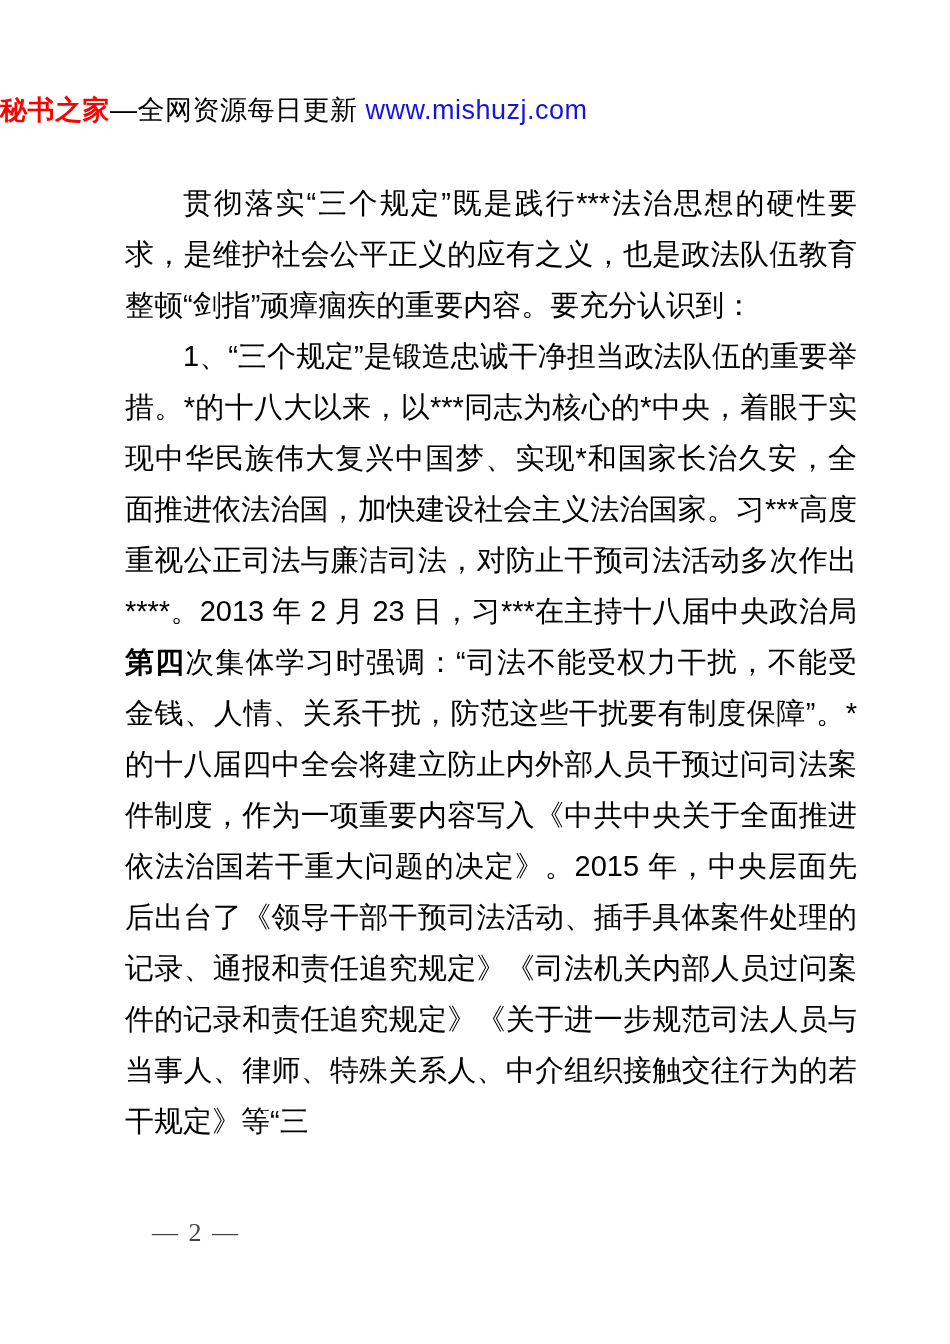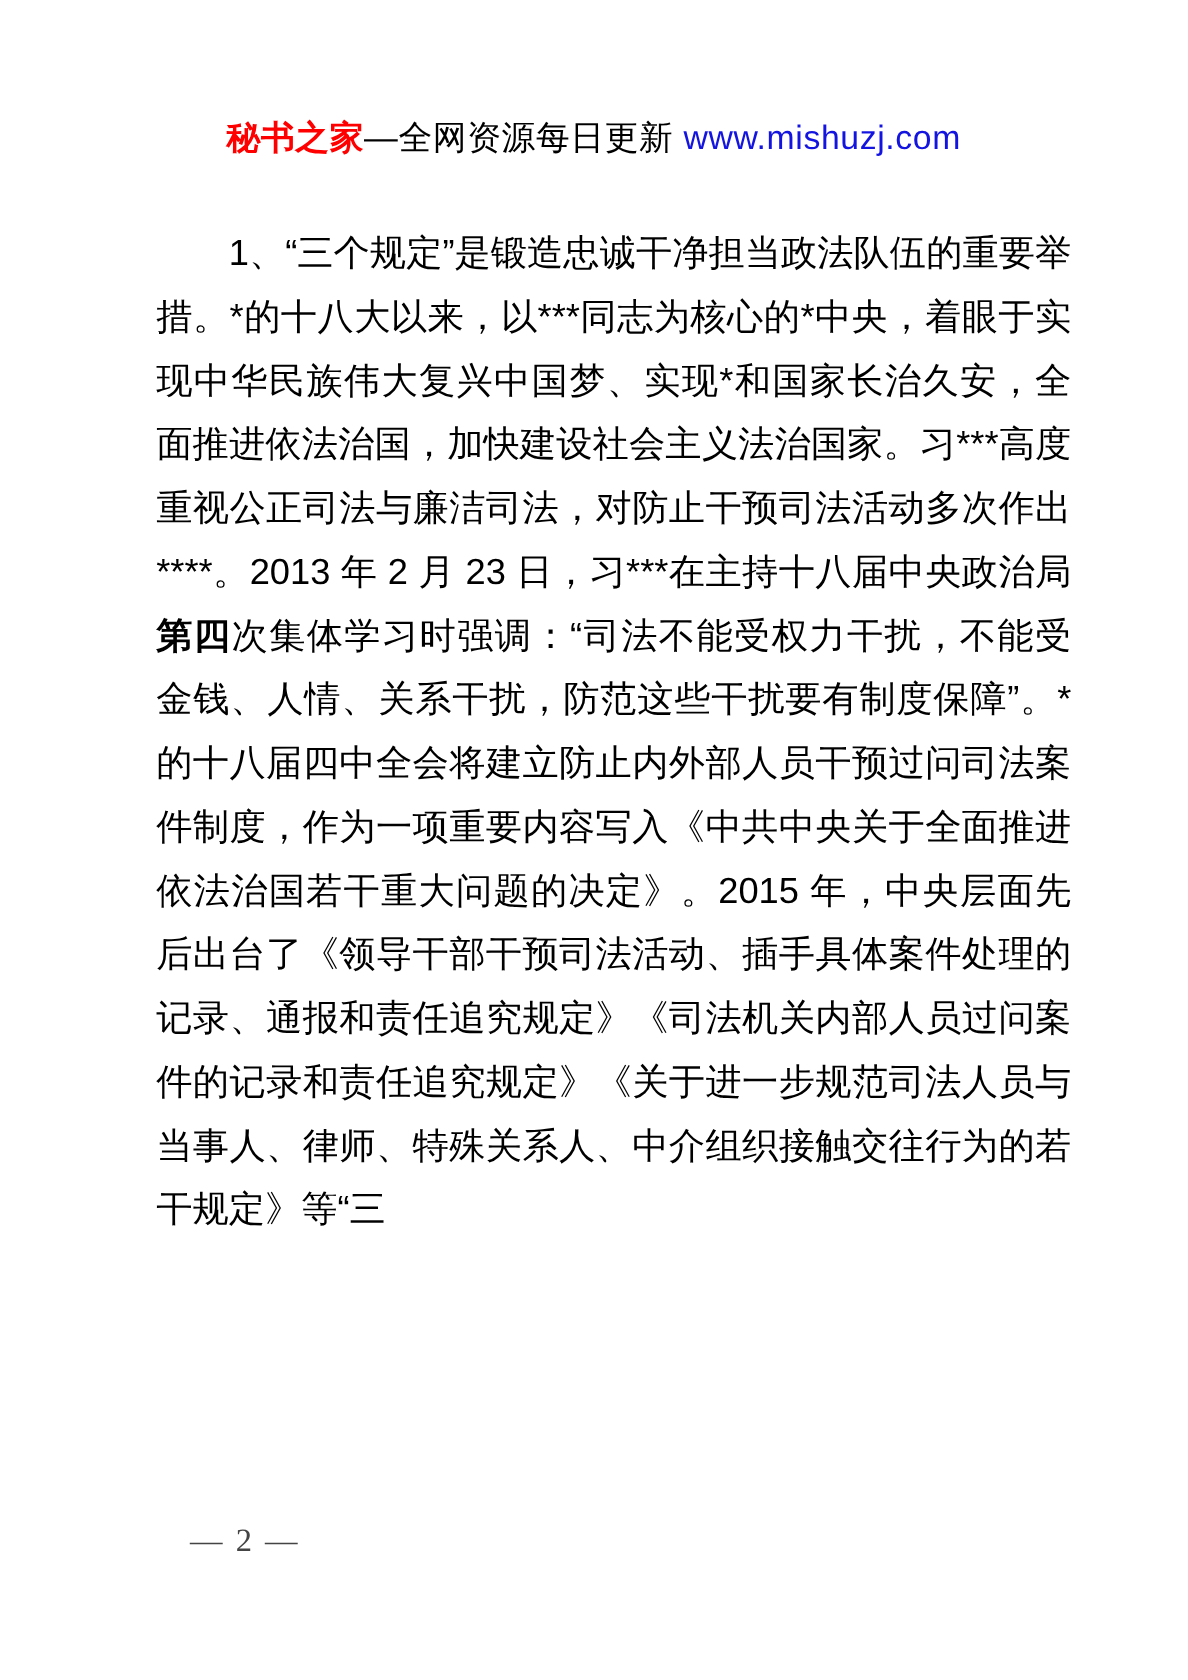--- a/index.html
+++ b/index.html
@@ -10,21 +10,21 @@
     background: #ffffff;
     overflow: hidden;
     font-family: "Liberation Sans", "DejaVu Sans", sans-serif;
     color: #000000;
   }
   .header {
     position: absolute;
     top: 92px;
     left: 0;
     width: 100%;
-    text-align: center;
+    text-align: left;
     font-size: 27px;
     letter-spacing: 0.5px;
     white-space: nowrap;
   }
   .header .brand {
     color: #ff0000;
     font-weight: bold;
   }
   .header .tagline {
     color: #000000;
@@ -67,18 +67,19 @@
 </head>
 <body>
 
 <div class="page">
 
   <div class="header">
     <span class="brand" style="color: rgb(255, 0, 0);">秘书之家</span><span class="tagline">—全网资源每日更新 </span><span class="url" style="color: rgb(20, 20, 224);">www.mishuzj.com</span>
   </div>
 
   <div class="content">
+      <p class="body"><span>贯彻落实“三个规定”既是践行***法治思想的硬性要求，是维护社会公平正义的应有之义，也是政法队伍教育整顿“剑指”顽瘴痼疾的重要内容。要充分认识到：</span></p>
       <p class="body"><span>1、“三个规定”是锻造忠诚干净担当政法队伍的重要举措。*的十八大以来，以***同志为核心的*中央，着眼于实现中华民族伟大复兴中国梦、实现*和国家长治久安，全面推进依法治国，加快建设社会主义法治国家。习***高度重视公正司法与廉洁司法，对防止干预司法活动多次作出****。2013 年 2 月 23 日，习***在主持十八届中央政治局</span><span class="run-bold">第四</span><span>次集体学习时强调：“司法不能受权力干扰，不能受金钱、人情、关系干扰，防范这些干扰要有制度保障”。*的十八届四中全会将建立防止内外部人员干预过问司法案件制度，作为一项重要内容写入《中共中央关于全面推进依法治国若干重大问题的决定》。2015 年，中央层面先后出台了《领导干部干预司法活动、插手具体案件处理的记录、通报和责任追究规定》《司法机关内部人员过问案件的记录和责任追究规定》《关于进一步规范司法人员与当事人、律师、特殊关系人、中介组织接触交往行为的若干规定》等“三</span></p>
     </div>
 
   <div class="footer">— 2 —</div>
 
 </div>
 
 </body></html>

